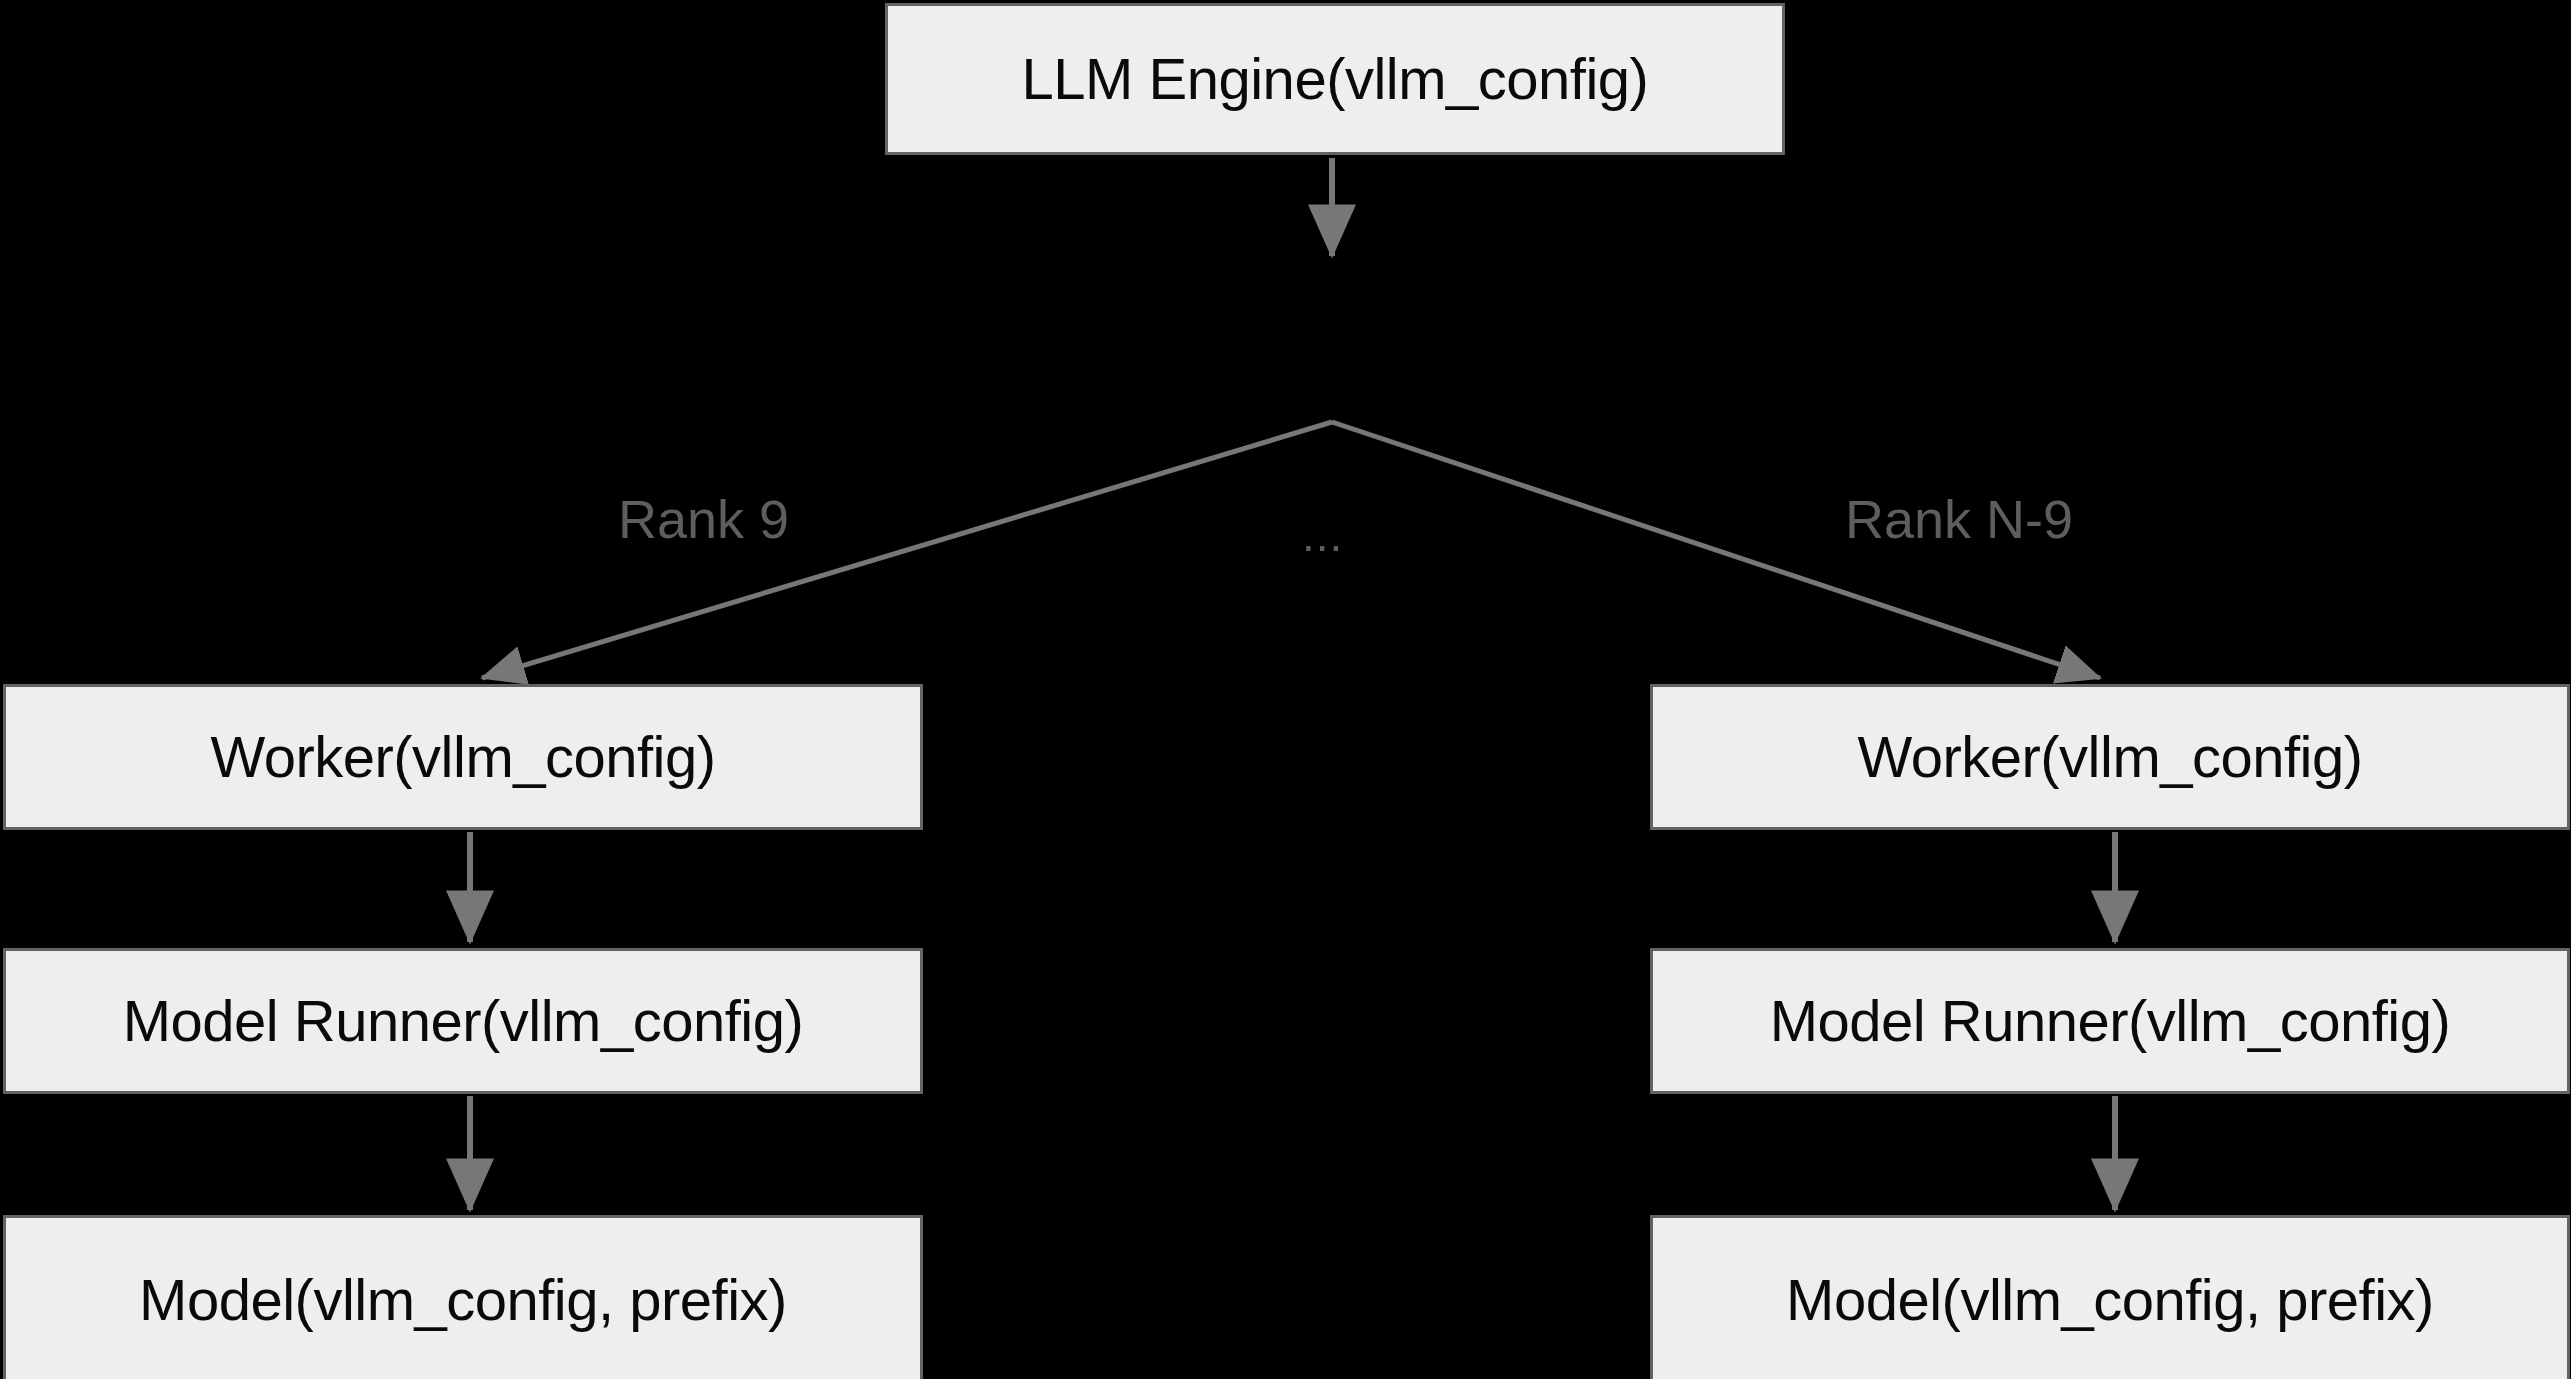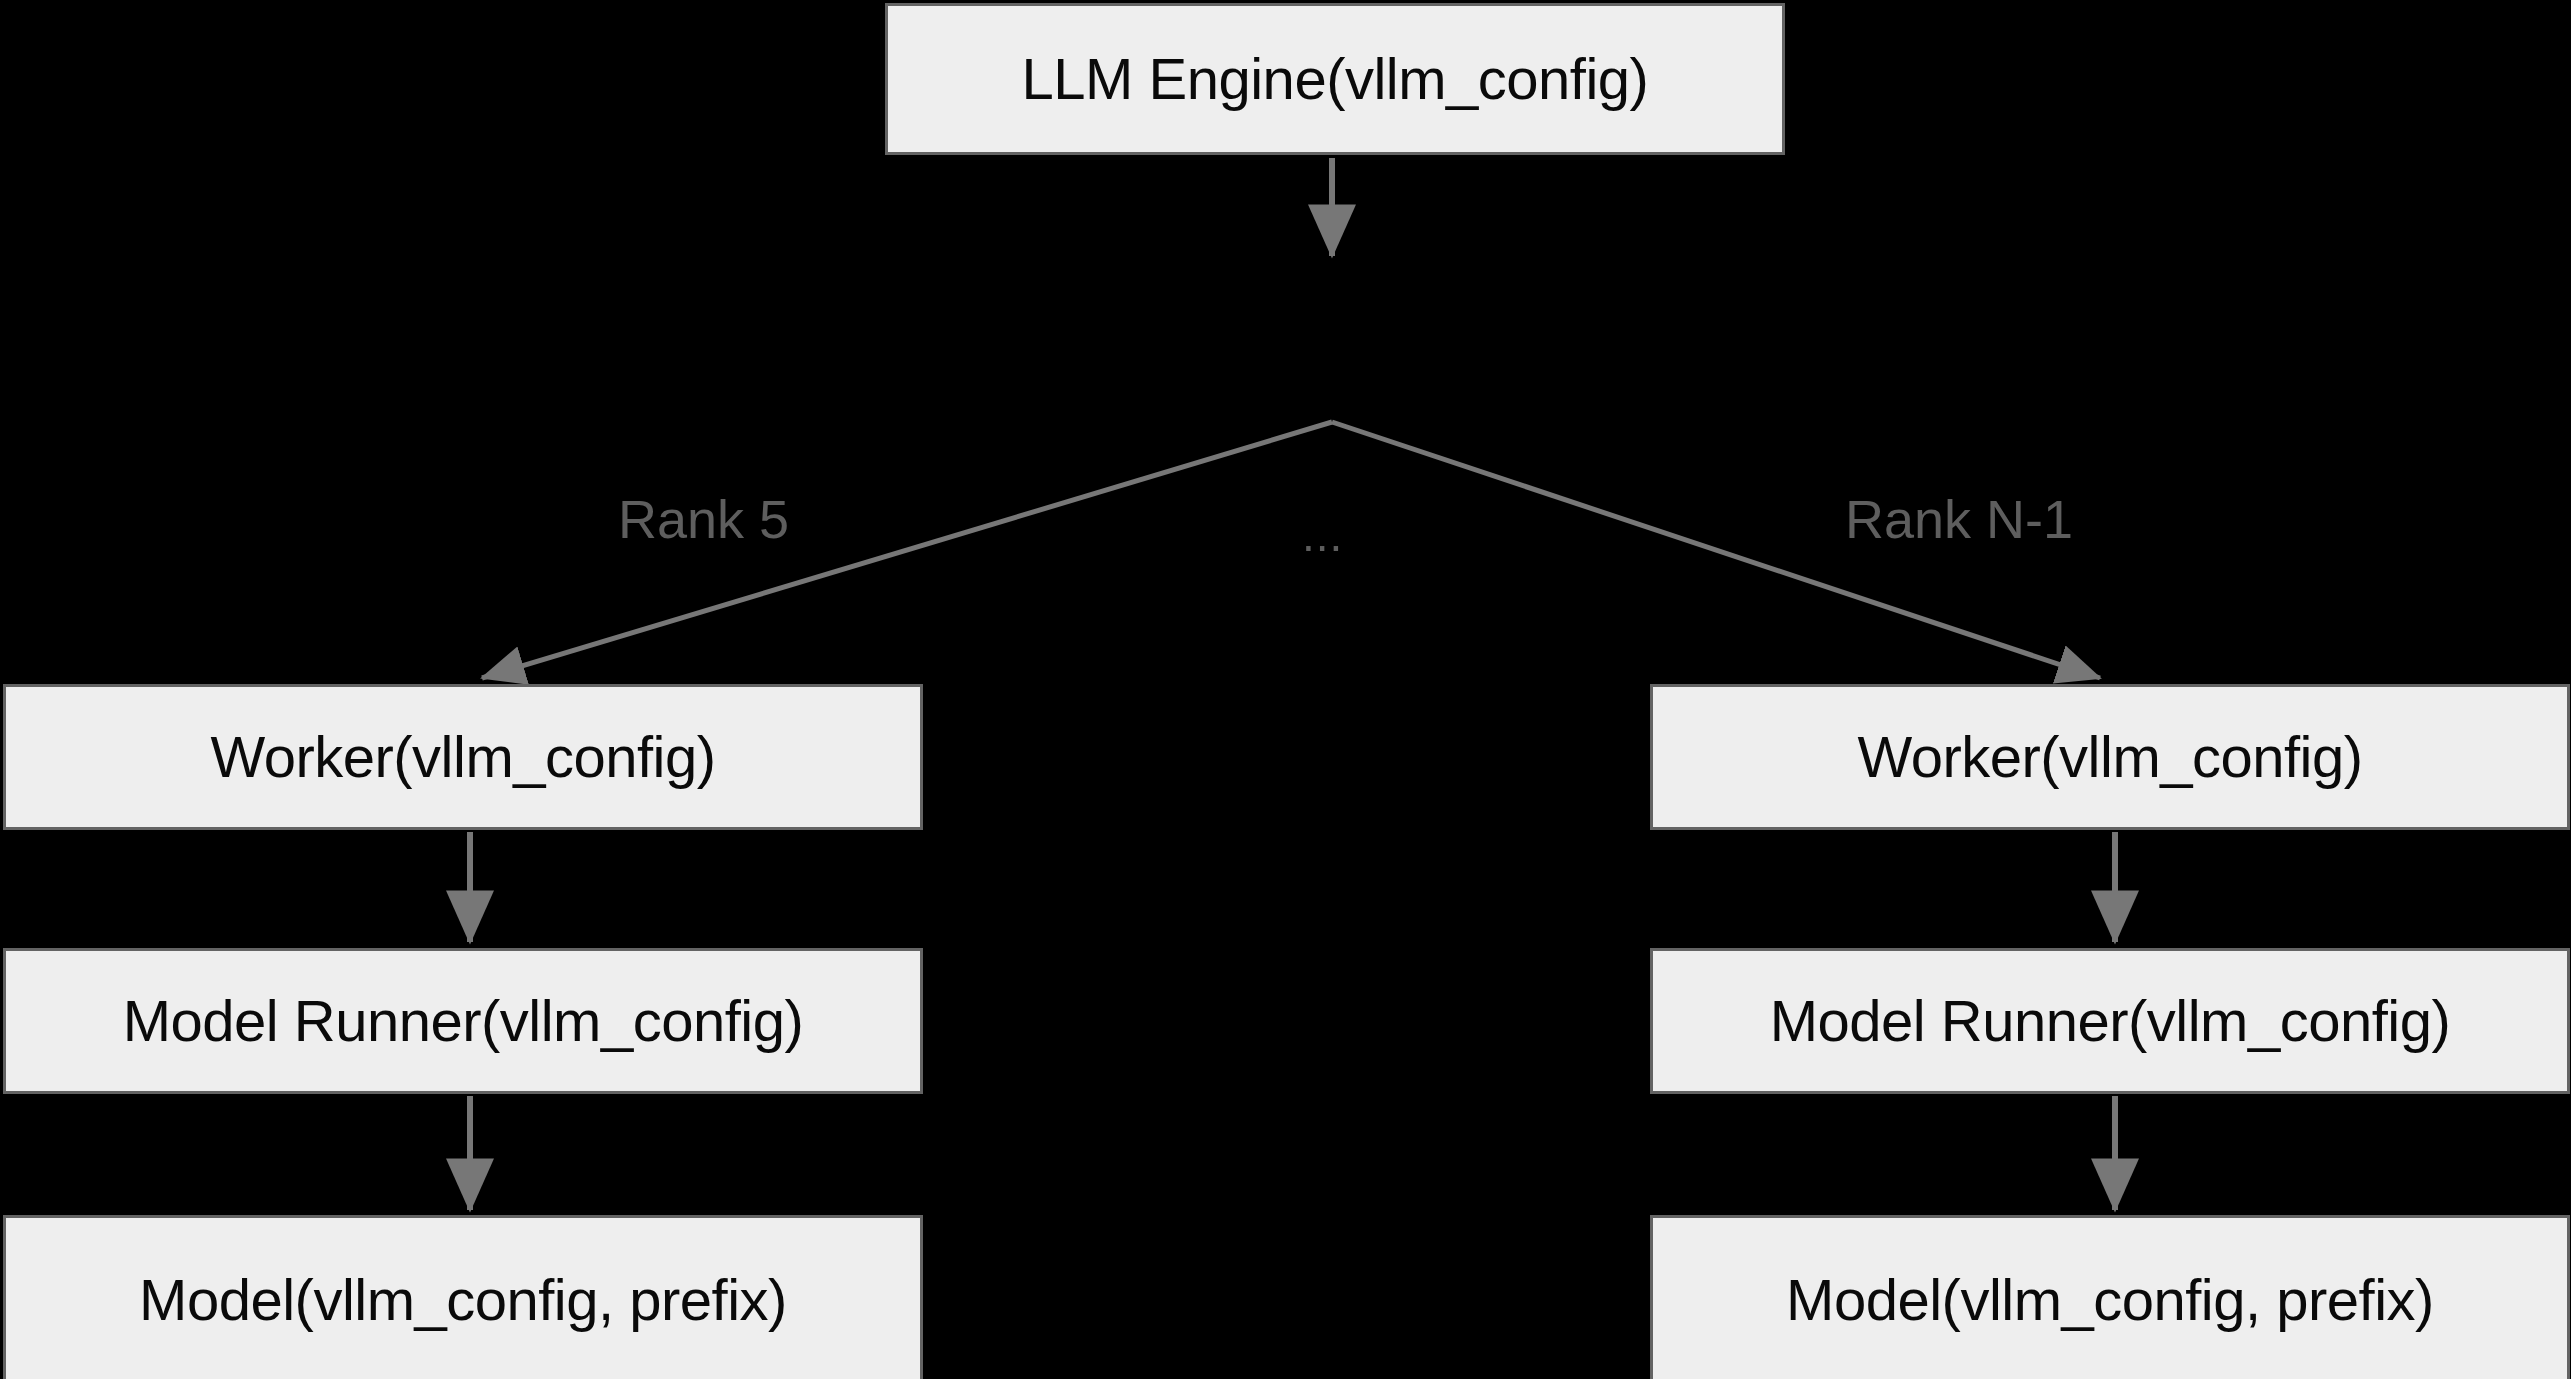--- a/index.html
+++ b/index.html
@@ -105,25 +105,25 @@
     <line x1="470" y1="1096" x2="470" y2="1210" stroke="#777777" stroke-width="6" marker-end="url(#arrowhead)"></line>
 
     <line x1="2115" y1="1096" x2="2115" y2="1210" stroke="#777777" stroke-width="6" marker-end="url(#arrowhead)"></line>
   </svg>
 
   <div class="node-box" id="node-llm-engine">
     <span class="node-label">LLM Engine(vllm_config)</span>
   </div>
 
 
-  <div class="edge-label" id="label-rank-0">Rank 5</div>
+  <div class="edge-label" id="label-rank-0">Rank 9</div>
 
   <div class="ellipsis-label" id="label-ellipsis">...</div>
 
-  <div class="edge-label" id="label-rank-n">Rank N-1</div>
+  <div class="edge-label" id="label-rank-n">Rank N-9</div>
 
   <div class="node-box" id="node-worker-0">
     <span class="node-label">Worker(vllm_config)</span>
   </div>
 
   <div class="node-box" id="node-worker-n">
     <span class="node-label">Worker(vllm_config)</span>
   </div>
 
   <div class="node-box" id="node-runner-0">

